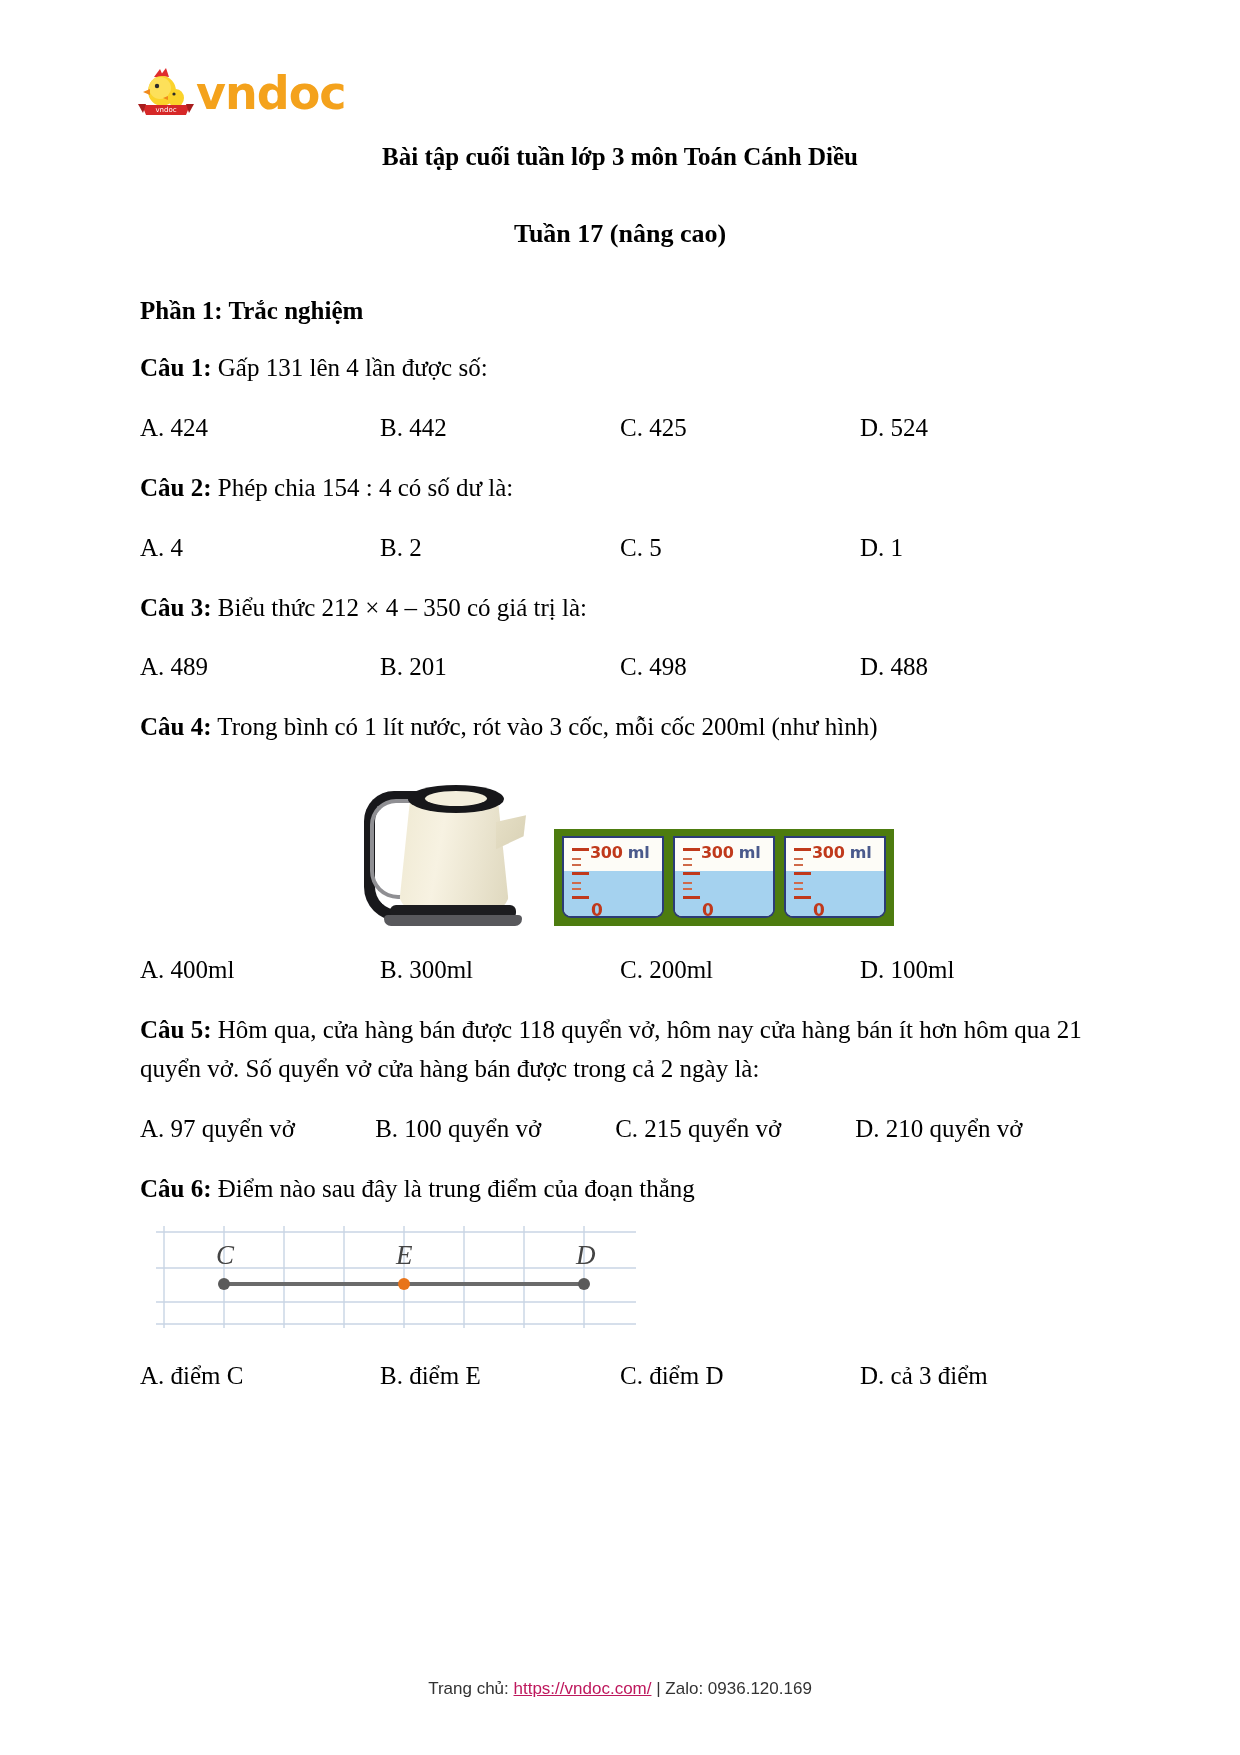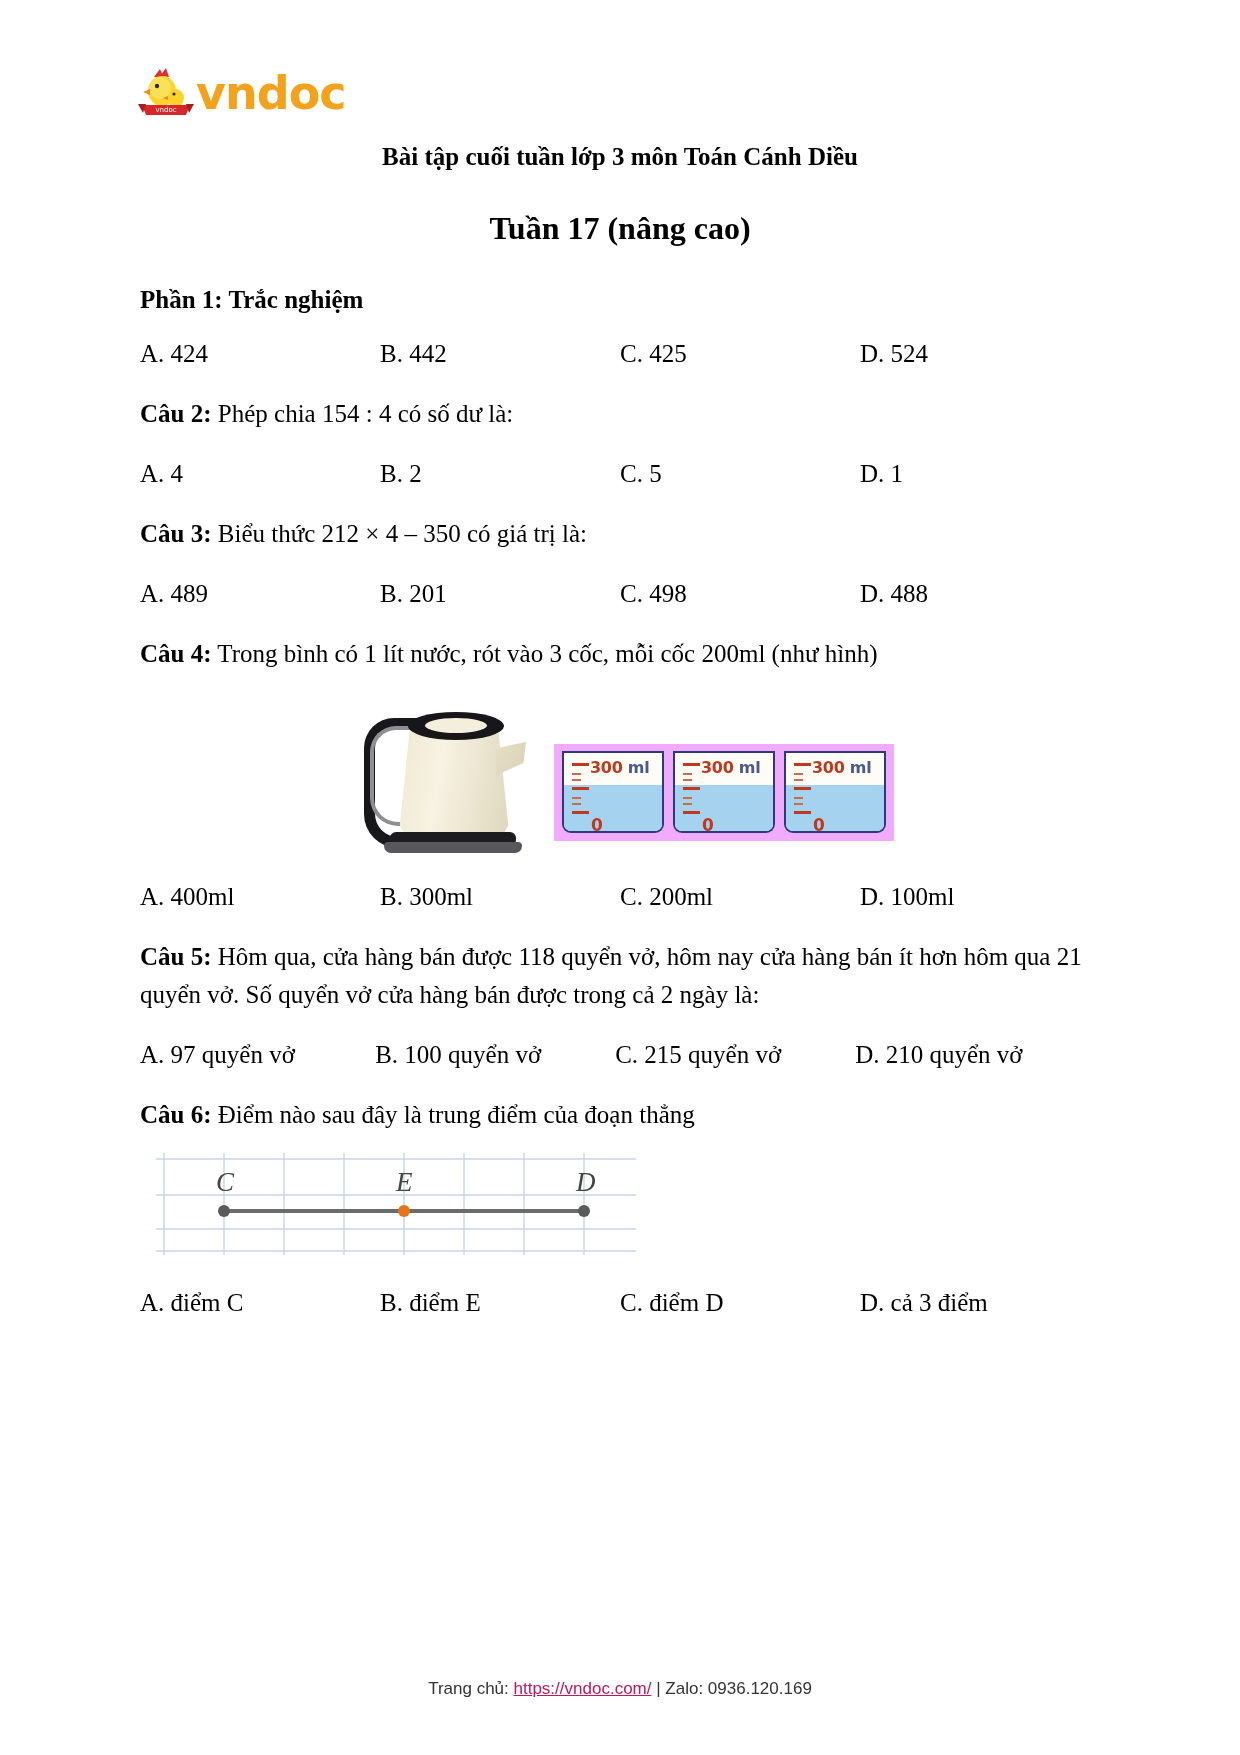--- a/index.html
+++ b/index.html
@@ -53,22 +53,22 @@
     text-align: center;
     font-weight: bold;
     font-size: 25px;
     margin: 0;
     padding-top: 142px;
     line-height: 1.2;
   }
   .doc-subtitle {
     text-align: center;
     font-weight: bold;
-    font-size: 32px;
-    margin: 3px;
+    font-size: 26px;
+    margin: 12px;
     padding-top: 34px;
     line-height: 1.2;
   }
   .section-title {
     font-weight: bold;
     font-size: 25px;
     margin: 0;
     padding-top: 36px;
   }
 
@@ -187,23 +187,23 @@
     width: 138px;
     height: 11px;
     background: #58585c;
     border-radius: 4px 4px 7px 7px;
   }
 
   .cups {
     display: flex;
     gap: 9px;
     padding: 7px 8px 8px 8px;
-    background: #f0abfc;
+    background: #4d7c0f;
     margin-left: 8px;
-    margin-bottom: 16px;
+    margin-bottom: 4px;
   }
   .cup {
     position: relative;
     width: 98px;
     height: 80px;
     border: 2px solid #2b3b77;
     border-top: none;
     border-radius: 0 0 9px 9px;
     background: #fdfcf7;
     overflow: hidden;
@@ -301,20 +301,23 @@
         <text x="28" y="47" font-size="7" fill="#ffffff" text-anchor="middle" font-family="DejaVu Sans">vndoc</text>
       </svg>
     </span>
     <span class="logo-text">vndoc</span>
   </div>
 
   <h1 class="doc-title">Bài tập cuối tuần lớp 3 môn Toán Cánh Diều</h1>
   <h2 class="doc-subtitle">Tuần 17 (nâng cao)</h2>
   <h3 class="section-title">Phần 1: Trắc nghiệm</h3>
 
+  <p class="q">
+    <span class="lbl">Câu 1:</span><span> Gấp 131 lên 4 lần được số:</span>
+  </p>
   <div class="opts w4">
     <span>A. 424</span>
     <span>B. 442</span>
     <span>C. 425</span>
     <span>D. 524</span>
   </div>
 
   <p class="q">
     <span class="lbl">Câu 2:</span><span> Phép chia 154 : 4 có số dư là:</span>
   </p>

